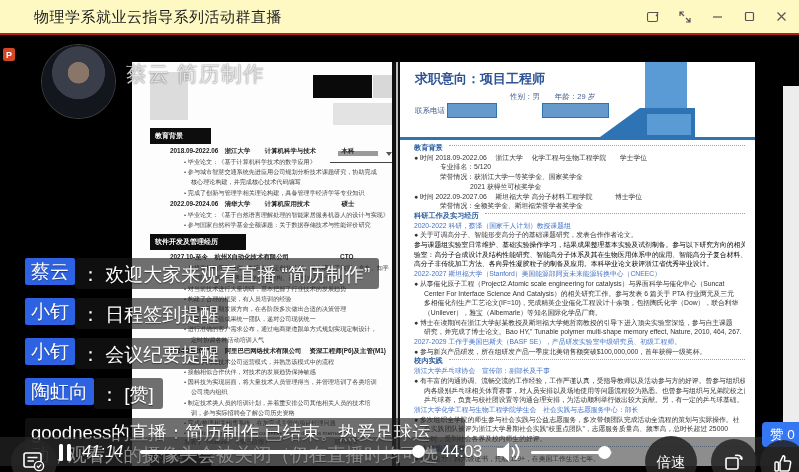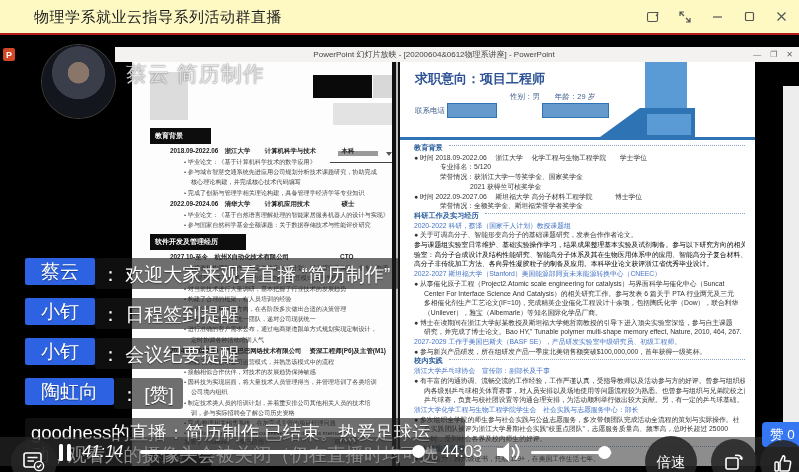--- a/index.html
+++ b/index.html
@@ -70,21 +70,21 @@
   .right-sliver{position:absolute;left:783px;top:52px;width:16px;height:350px;background:#ededed;z-index:2;}
   
   .avatar{position:absolute;left:42px;top:11px;width:73px;height:73px;border-radius:50%;z-index:6;
     background:radial-gradient(circle at 50% 38%, #8a7668 0 18%, #3a3e4a 19% 45%, #14161d 46% 100%);
     box-shadow:0 0 0 1px rgba(255,255,255,.25);}
   .watermark{position:absolute;left:126px;top:26px;z-index:6;font-size:21px;color:rgba(255,255,255,.82);
     text-shadow:0 0 2px rgba(0,0,0,.35), 0 0 1px rgba(0,0,0,.5);letter-spacing:1px;}
   
   .chat{position:absolute;left:25px;top:224px;z-index:7;width:460px;}
   .chat-row{margin-bottom:9px;display:flex;align-items:flex-start;font-size:19px;line-height:25px;color:#fff;}
-  .chat-name{background:#2d63e2;color:#fff;padding:1px 16px;border-radius:2px;white-space:nowrap;text-shadow:0 1px 1px rgba(0,0,0,.4);}
+  .chat-name{background:#2d63e2;color:#fff;padding:1px 6px;border-radius:2px;white-space:nowrap;text-shadow:0 1px 1px rgba(0,0,0,.4);}
   .chat-name:empty{display:none;}
   .chat-bubble{background:rgba(25,25,25,.62);padding:4px 9px 2px 6px;border-radius:3px;text-shadow:0 1px 1px rgba(0,0,0,.5);}
   .chat-row.system .chat-bubble{line-height:22px;font-size:18.5px;max-width:425px;white-space:normal;}
   
   .like-badge{position:absolute;left:762px;top:422px;height:25px;background:#3577f2;color:#fff;font-size:13.5px;
     display:flex;align-items:center;padding:0 10px 0 8px;border-radius:4px 0 0 4px;z-index:9;white-space:nowrap;}
   
   .ctrl-overlay{position:absolute;left:0;top:437px;width:799px;height:29px;background:rgba(48,48,48,.55);z-index:8;}
   .bottom-black{position:absolute;left:0;top:466px;width:799px;height:6px;background:#000;z-index:8;}
   .circle-btn{position:absolute;background:rgba(38,38,38,.88);border-radius:50%;display:flex;align-items:center;justify-content:center;z-index:9;}
@@ -136,28 +136,20 @@
       <svg width="13" height="13" viewBox="0 0 13 13">
           <path d="M2.5 2.5 L10.5 10.5 M10.5 2.5 L2.5 10.5" stroke="#555" stroke-width="1.2"></path>
         </svg>
     </div>
   </div>
 </div>
 
 <div class="video">
 
   <div class="ppt-icon">P</div>
-  <div class="ppt-bar">
-    <div class="ppt-title">PowerPoint 幻灯片放映 - [20200604&amp;0612物理系讲座] - PowerPoint</div>
-    <div class="ppt-controls">
-      <span>—</span>
-      <span>❐</span>
-      <span>✕</span>
-    </div>
-  </div>
 
   <div class="ldoc">
     <div class="ld-inner">
       <div class="ld-photo"></div>
       <div class="ld-nameblock"></div>
       <div class="ld-gray1"></div>
       <div class="ld-gray2"></div>
       <div class="ld-filter">
         <span class="bar"></span>
           <span class="tri"></span>

